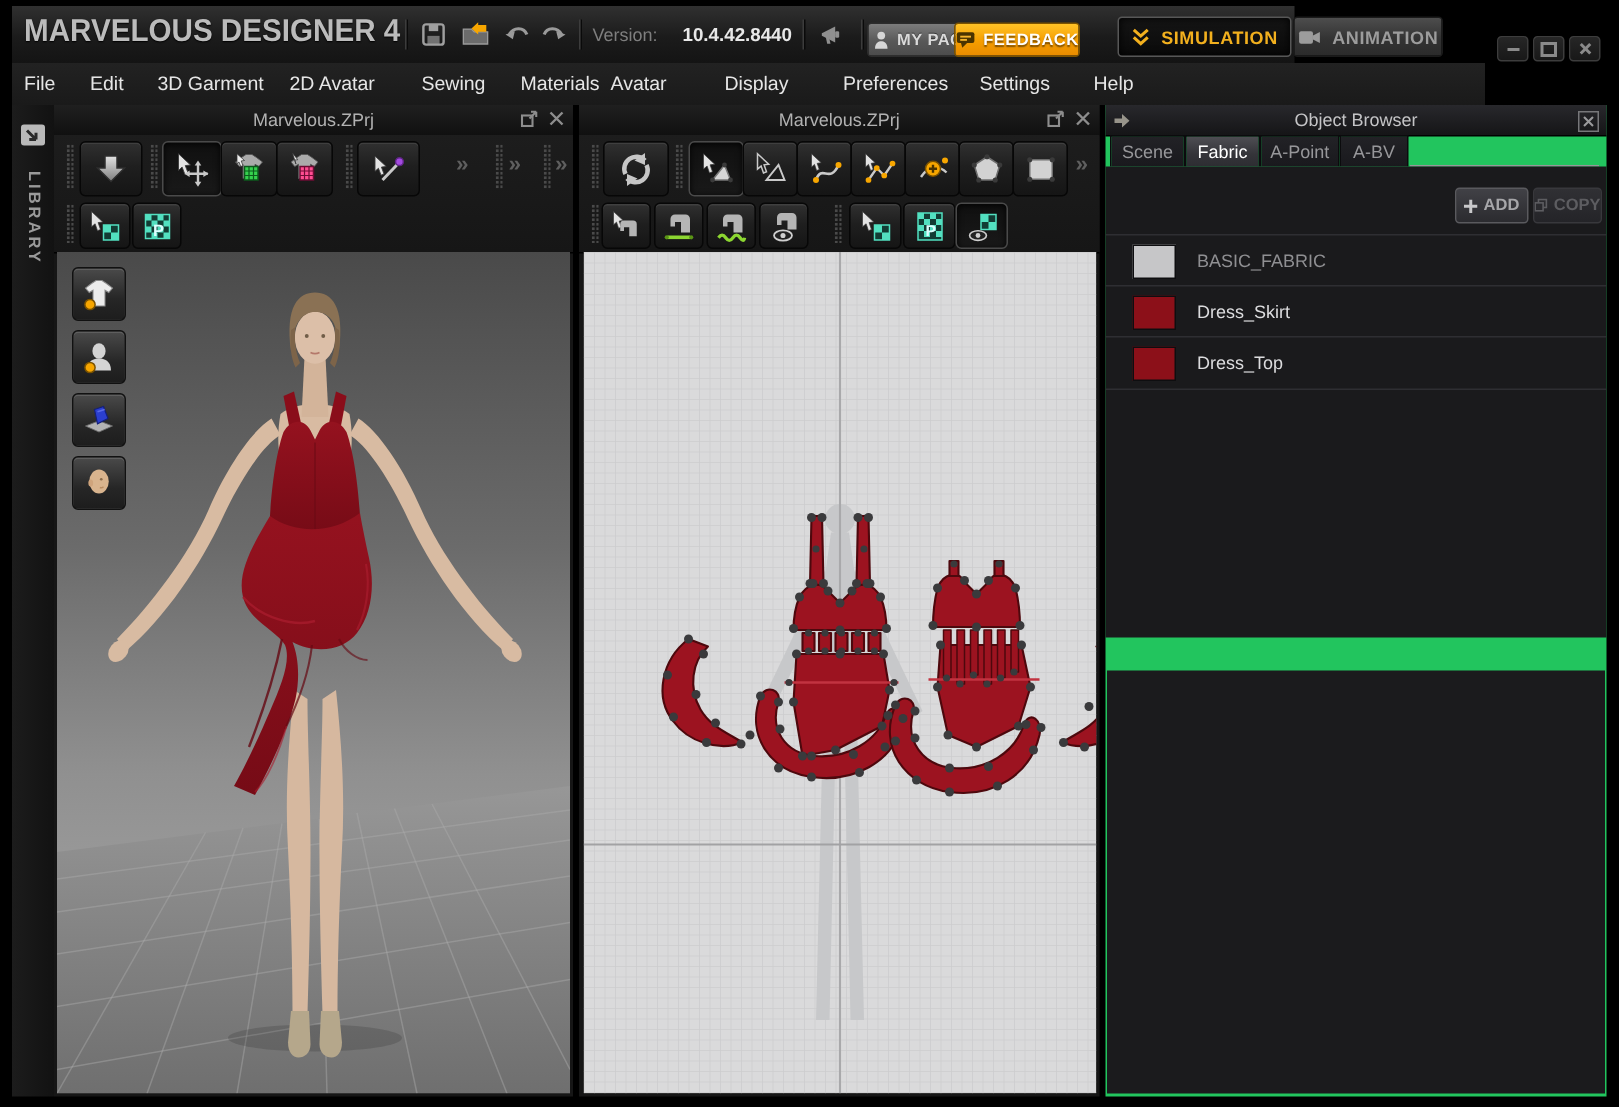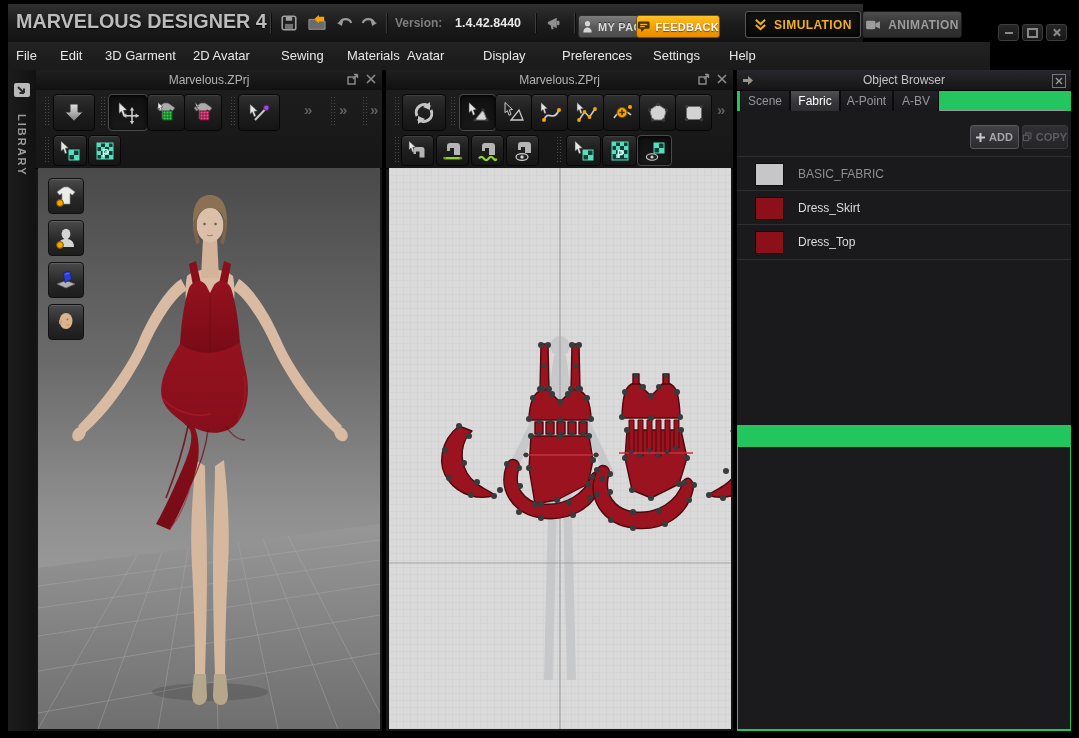--- a/index.html
+++ b/index.html
@@ -3,21 +3,21 @@
 <meta charset="utf-8">
 <style>
   html,body{margin:0;padding:0}
   body{width:1079px;height:738px;background:#000;font-family:"Liberation Sans","DejaVu Sans",sans-serif;position:relative;overflow:hidden;-webkit-font-smoothing:antialiased}
 
   
   #titlebar{position:absolute;left:8px;top:4px;width:855px;height:38px;background:linear-gradient(#303030,#1b1b1b 55%,#141414)}
   .logo{position:absolute;left:8px;top:5px;font-size:21px;font-weight:bold;color:#bcbcbc;letter-spacing:0;transform:scaleX(.94);transform-origin:left;text-shadow:0 1px 1px #000}
   .tsep{position:absolute;top:9px;width:1px;height:20px;background:#3c3c3c;box-shadow:1px 0 0 #0a0a0a}
   .ticon{position:absolute;top:8px;width:22px;height:22px;display:flex;align-items:center;justify-content:center;border-radius:3px}
-  .vlabel{position:absolute;top:12px;font-size:12px;font-weight:bold;color:#7e7e7e}
+  .vlabel{position:absolute;top:12px;font-size:12px;font-weight:normal;color:#7e7e7e}
   .vvalue{position:absolute;top:12px;font-size:12.5px;font-weight:bold;color:#e8e8e8}
   .pillbtn{position:absolute;top:11px;height:21px;border-radius:3px;display:flex;align-items:center;justify-content:center;gap:5px;font-size:11px;font-weight:bold;letter-spacing:.3px}
   #btn-mypage{left:570px;width:74px;background:linear-gradient(#7c7c7c,#585858 55%,#4c4c4c);border:1px solid #2c2c2c;color:#dadada;text-shadow:0 -1px 0 rgba(0,0,0,.5)}
   #btn-feedback{left:628px;width:82px;background:linear-gradient(#ffc226,#f59d00 55%,#e98c00);border:1px solid #7a5200;color:#fff;text-shadow:0 1px 1px rgba(90,55,0,.8)}
   .modebtn{position:absolute;top:7px;height:25px;border-radius:3px;display:flex;align-items:center;justify-content:center;gap:7px;font-size:12px;font-weight:bold;letter-spacing:.4px}
   #btn-simulation{left:737px;width:114px;background:linear-gradient(#151515,#0a0a0a);border:1px solid #575757;color:#f2b01e;box-shadow:inset 0 0 6px #000}
   #btn-animation{left:854px;width:98px;background:linear-gradient(#4d4d4d,#333 55%,#2b2b2b);border:1px solid #1a1a1a;color:#9c9c9c}
   .winctl{position:absolute;top:20px;width:19px;height:15px;background:linear-gradient(#262626,#181818);border:1px solid #3d3d3d;border-radius:3px;display:flex;align-items:center;justify-content:center}
   .winctl .bar{width:8px;height:2px;background:#8a8a8a}
   .winctl .box{width:7px;height:6px;border:2px solid #8a8a8a}
@@ -101,21 +101,21 @@
   </div>
   <div class="ticon" style="left:350px">
     <svg width="18" height="16" viewBox="0 0 20 18">
         <path d="M16 9 C13 3 5 3.5 3 9" fill="none" stroke="#9a9a9a" stroke-width="2.4"></path>
         <path d="M19 9 L12 6.5 L13.5 12.5 Z" fill="#9a9a9a"></path>
       </svg>
   </div>
   <div class="tsep" style="left:378px"></div>
 
   <div class="vlabel" style="left:387px">Version:</div>
-  <div class="vvalue" style="left:447px">1.4.42.8440</div>
+  <div class="vvalue" style="left:447px">10.4.42.8440</div>
   <div class="tsep" style="left:527px"></div>
 
   <div class="ticon" style="left:536px">
     <svg width="18" height="16" viewBox="0 0 20 18">
         <path d="M2 8 L12 3 L12 15 L2 10 Z" fill="#8f8f8f"></path>
         <rect x="12" y="6.5" width="3" height="5" rx="1" fill="#8f8f8f"></rect>
         <path d="M5 11 L6 16 L8.5 16 L7.5 11.5" fill="#8f8f8f"></path>
       </svg>
   </div>
   <div class="tsep" style="left:566px"></div>

